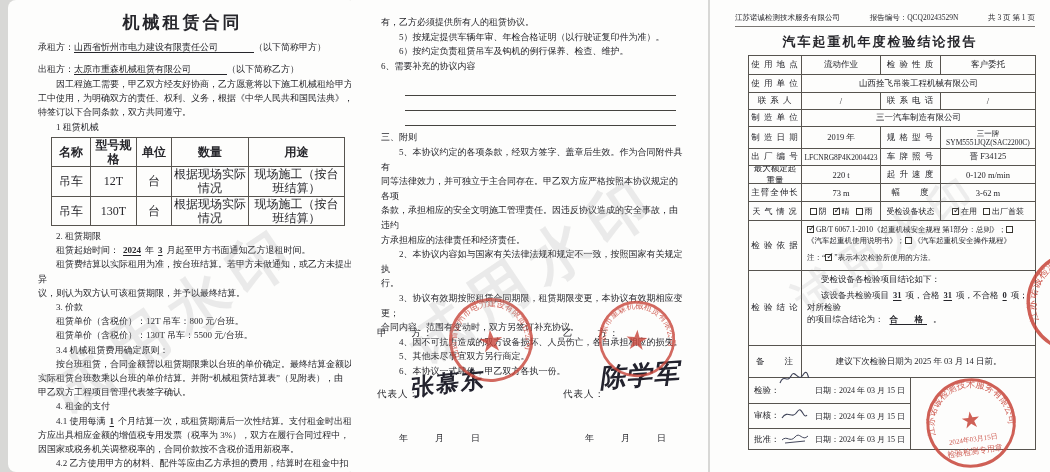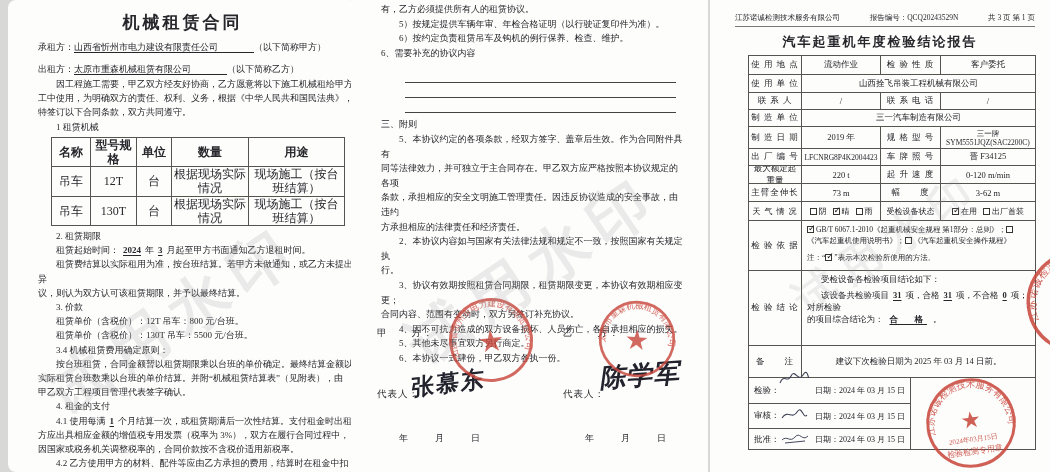--- a/index.html
+++ b/index.html
@@ -18,21 +18,21 @@
   .b1 { padding:0 4px 0 30px; font-size:9px; line-height:14.2px; }
   .party { margin-top:6px; line-height:15.5px; }
   .u { text-decoration:underline; text-underline-offset:2px; }
   .ind { text-indent:18px; }
   .ct { width:294px; margin:3px 0 3px 13px; border-collapse:collapse; font-size:12px; }
   .ct th,.ct td { border:1px solid #57544f; text-align:center; padding:0; font-weight:normal; }
   .ct th { height:13px; font-weight:bold; }
   .ct td { height:19px; }
 
   
-  .b2 { padding:2px 22px 0 30px; font-size:9px; line-height:14.6px; }
+  .b2 { padding:15px 22px 0 30px; font-size:9px; line-height:14.6px; }
   .fill-line { height:15px; border-bottom:1px solid #45433f; margin-left:24px; margin-right:10px; }
   .appx { margin-top:4px; }
   .plabel { position:absolute; font-size:9.5px; letter-spacing:2px; }
   .sig-hand { position:absolute; font-family:"DejaVu Sans","Liberation Sans",sans-serif;
               font-weight:bold; color:#23232e; }
   #sigA { left:60px; top:368px; font-size:23px; transform:rotate(-7deg) skewX(-8deg); letter-spacing:2px; }
   #sigB { left:250px; top:358px; font-size:26px; transform:rotate(-4deg) skewX(-12deg); letter-spacing:1px; }
   .datel { position:absolute; font-size:9px; letter-spacing:3px; }
 
   

